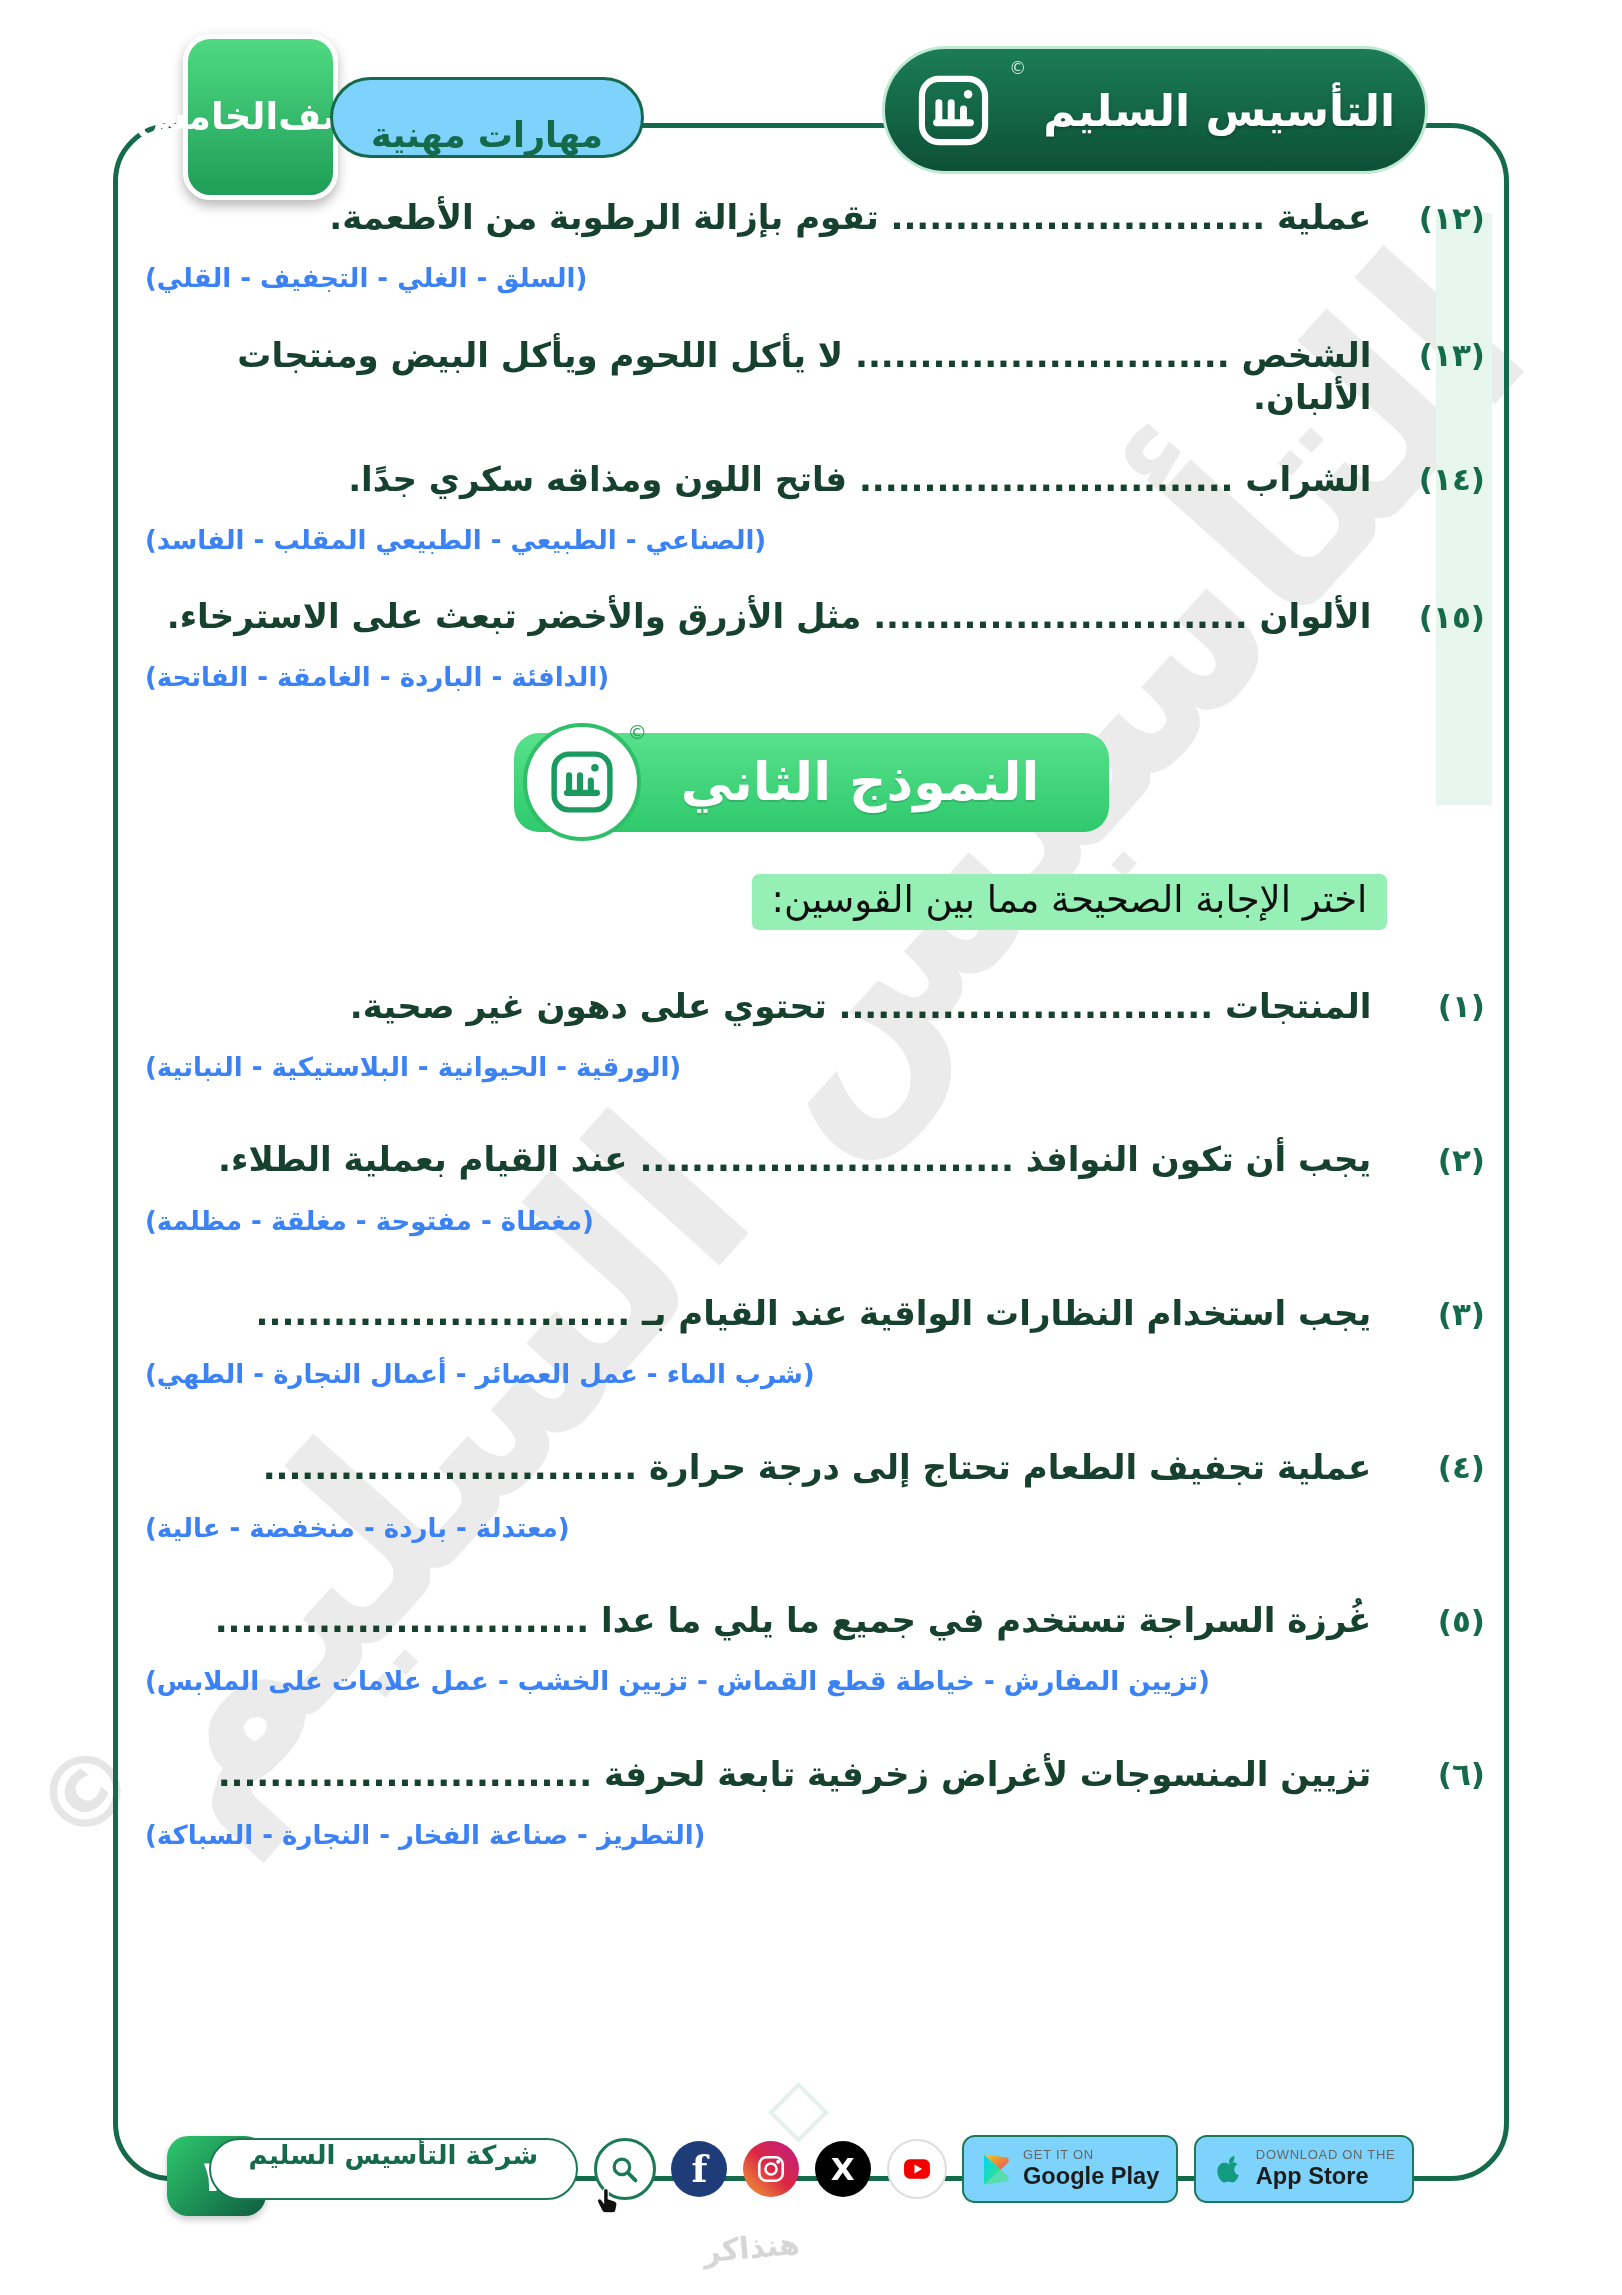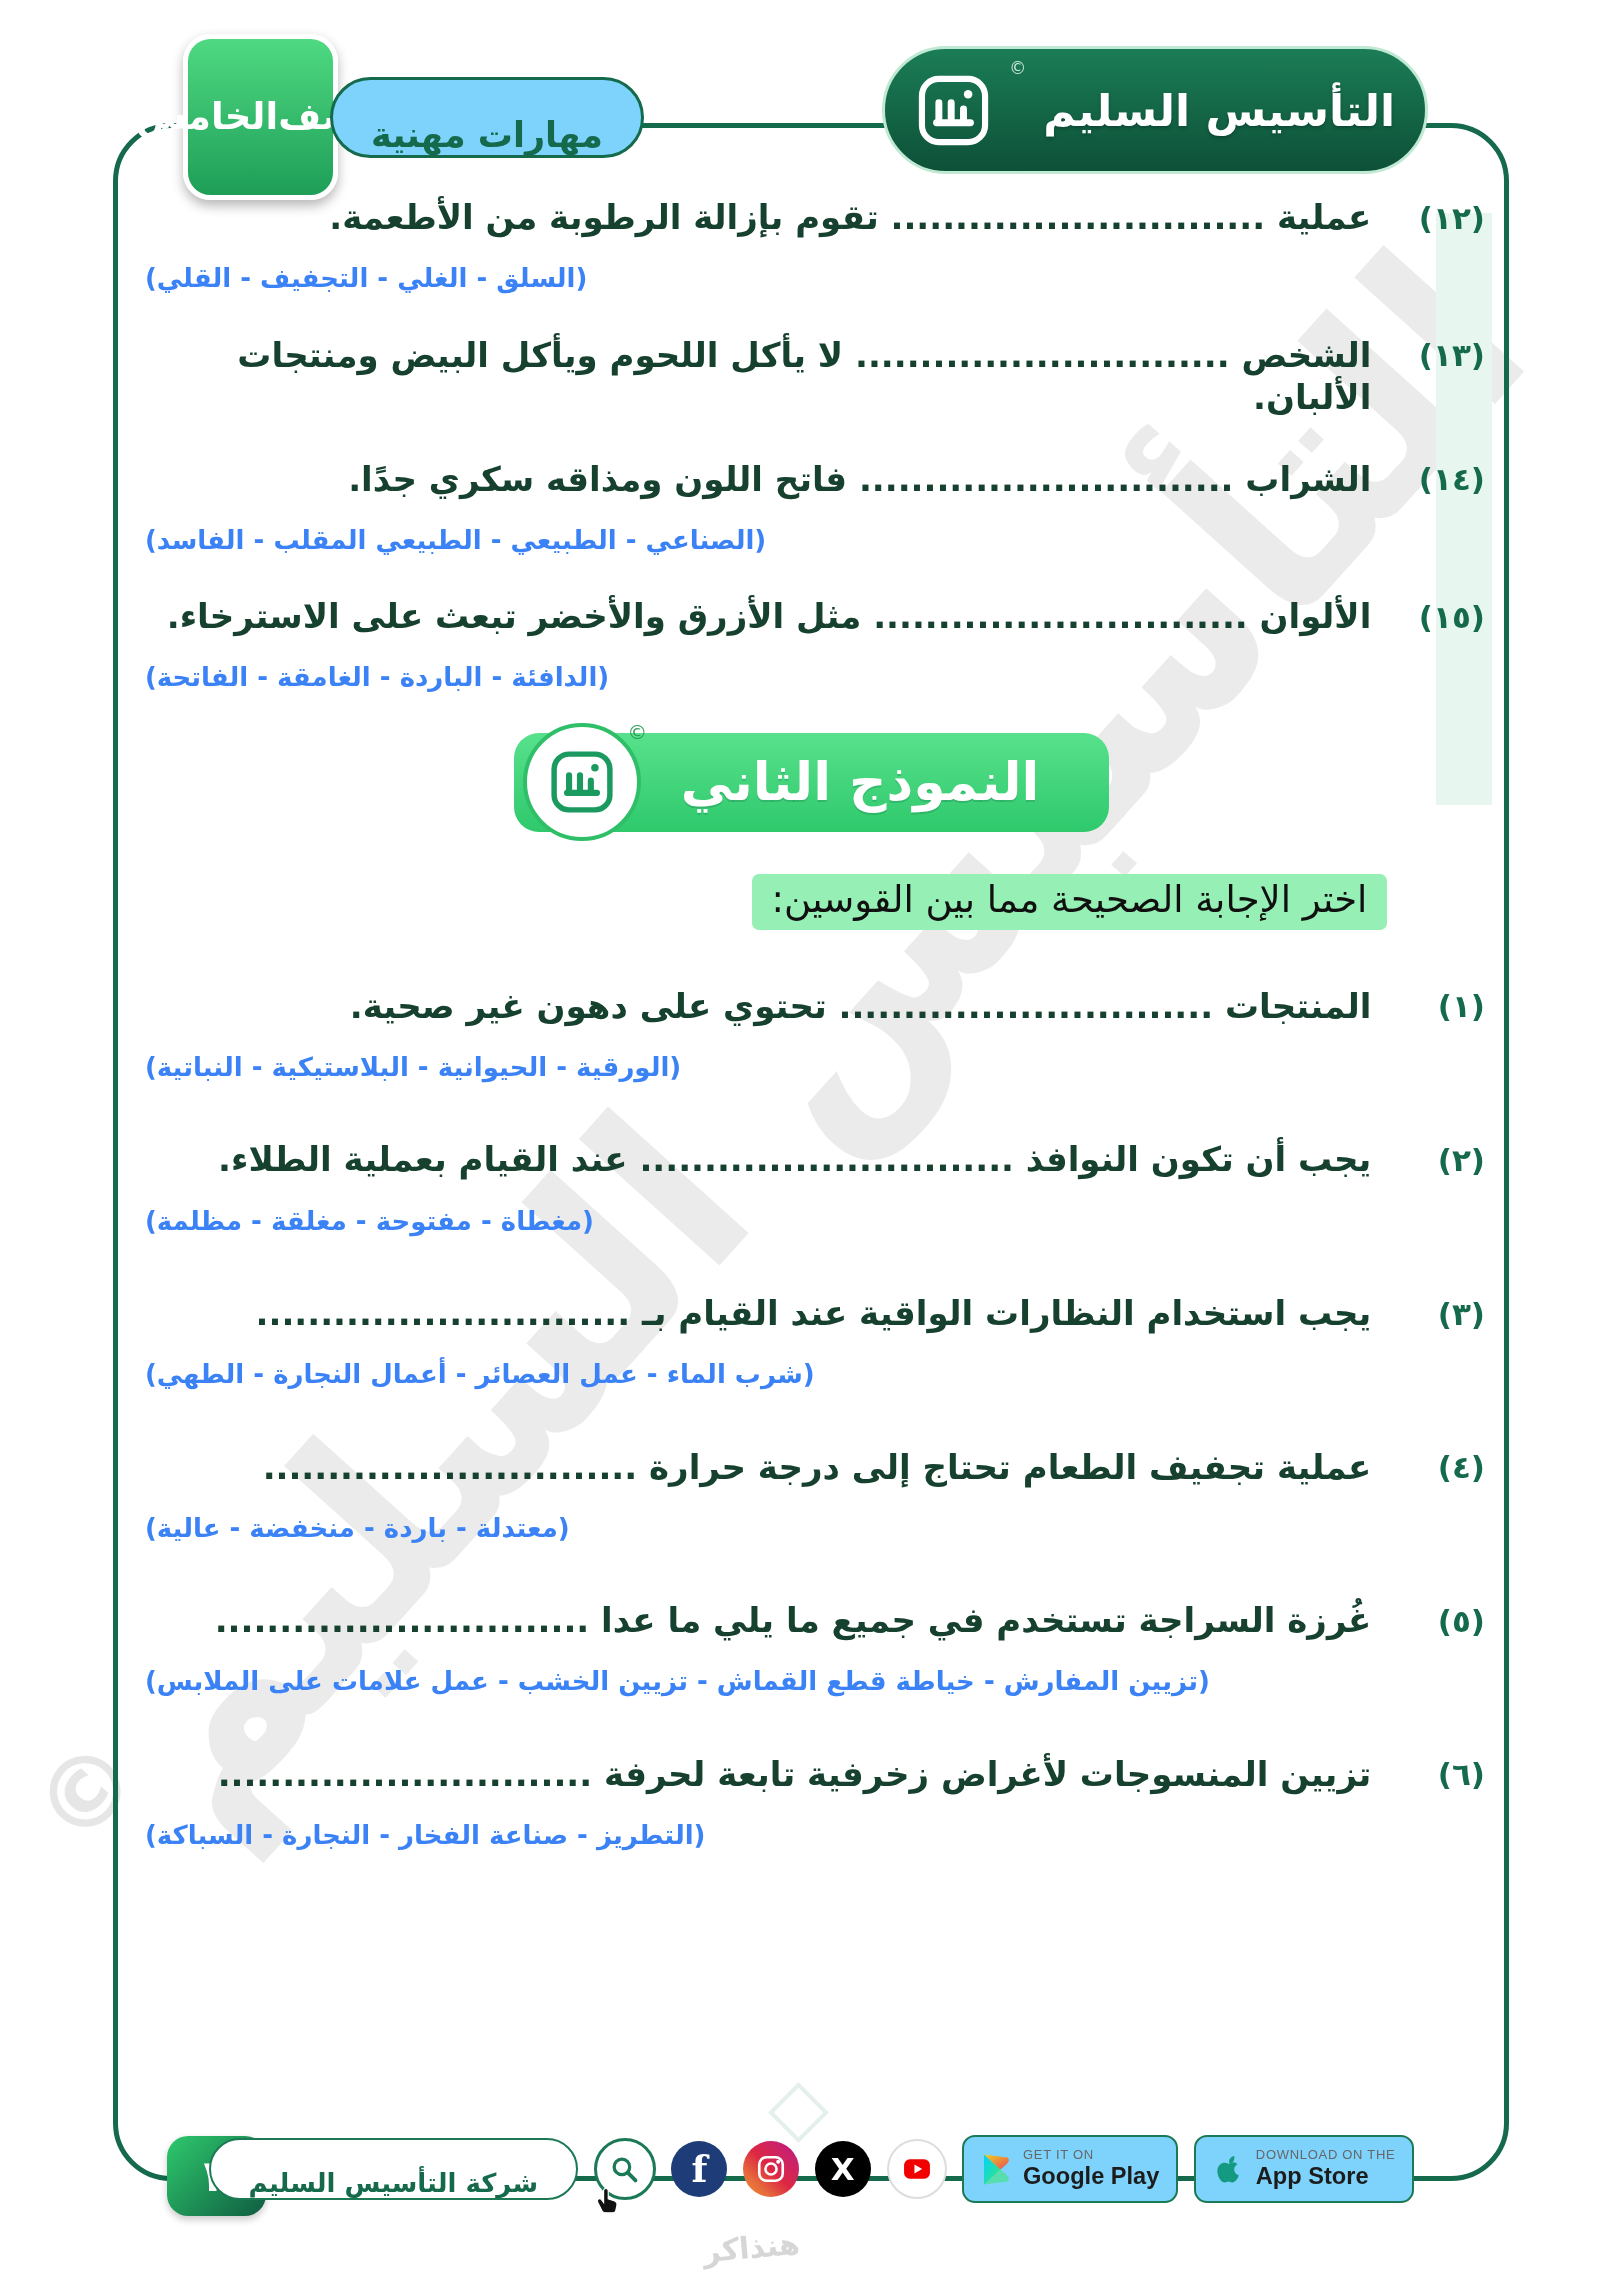--- a/index.html
+++ b/index.html
@@ -68,21 +68,21 @@
   .part2{margin-top:55px;}
 
   
   .page-badge{position:absolute;left:167px;top:2136px;width:99px;height:80px;z-index:6;
     background:linear-gradient(135deg,#2ec96d,#0f5c40);border-radius:21px;
     display:flex;align-items:center;justify-content:center;
     color:#fff;font-size:43px;font-weight:800;box-shadow:0 3.9px 7.9px rgba(0,0,0,.2);}
   .footer{position:absolute;left:0;top:2135px;width:100%;z-index:6;
     display:flex;align-items:center;justify-content:center;gap:15.7px;direction:ltr;}
   .company-pill{height:58px;padding:0 38px;background:#fff;border:2.6px solid #1b7a55;
-    border-radius:39px;display:flex;align-items:flex-end;color:#156a4c;
+    border-radius:39px;display:flex;align-items:flex-start;color:#156a4c;
     font-size:26px;font-weight:700;}
   .icon-circle{width:56px;height:56px;border-radius:50%;display:flex;align-items:center;
     justify-content:center;position:relative;flex:0 0 auto;}
   .ic-search{background:#fff;border:3.3px solid #1b7a55;color:#1b7a55;}
   .ic-fb{background:#1d3c78;color:#fff;font-family:"DejaVu Serif",serif;
     font-size:37px;font-weight:700;}
   .ic-ig{background:linear-gradient(45deg,#f09433,#e6683c,#dc2743,#cc2366,#bc1888);color:#fff;}
   .ic-x{background:#000;color:#fff;font-size:31px;font-weight:800;}
   .ic-yt{background:#fff;border:2.6px solid #ddd;}
   .hand-cursor{position:absolute;left:-5.2px;bottom:-17px;width:29px;height:29px;}

